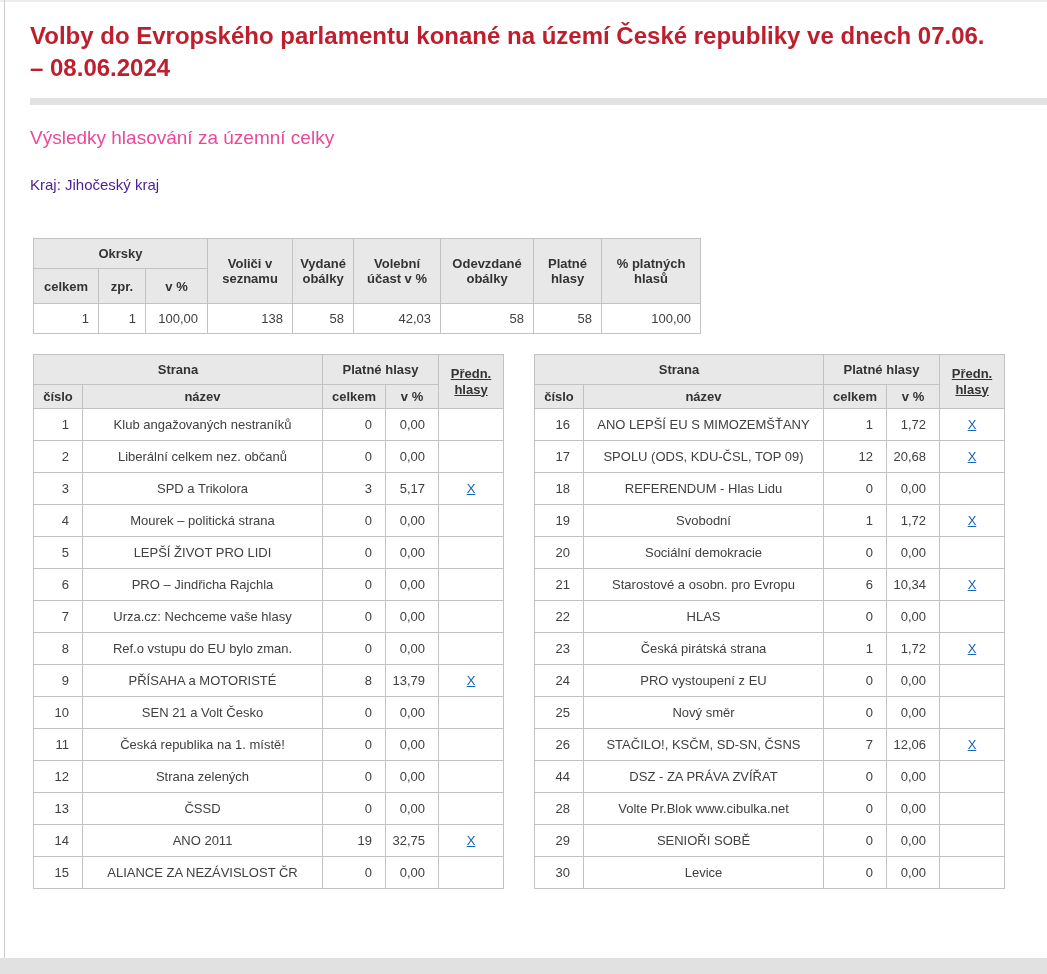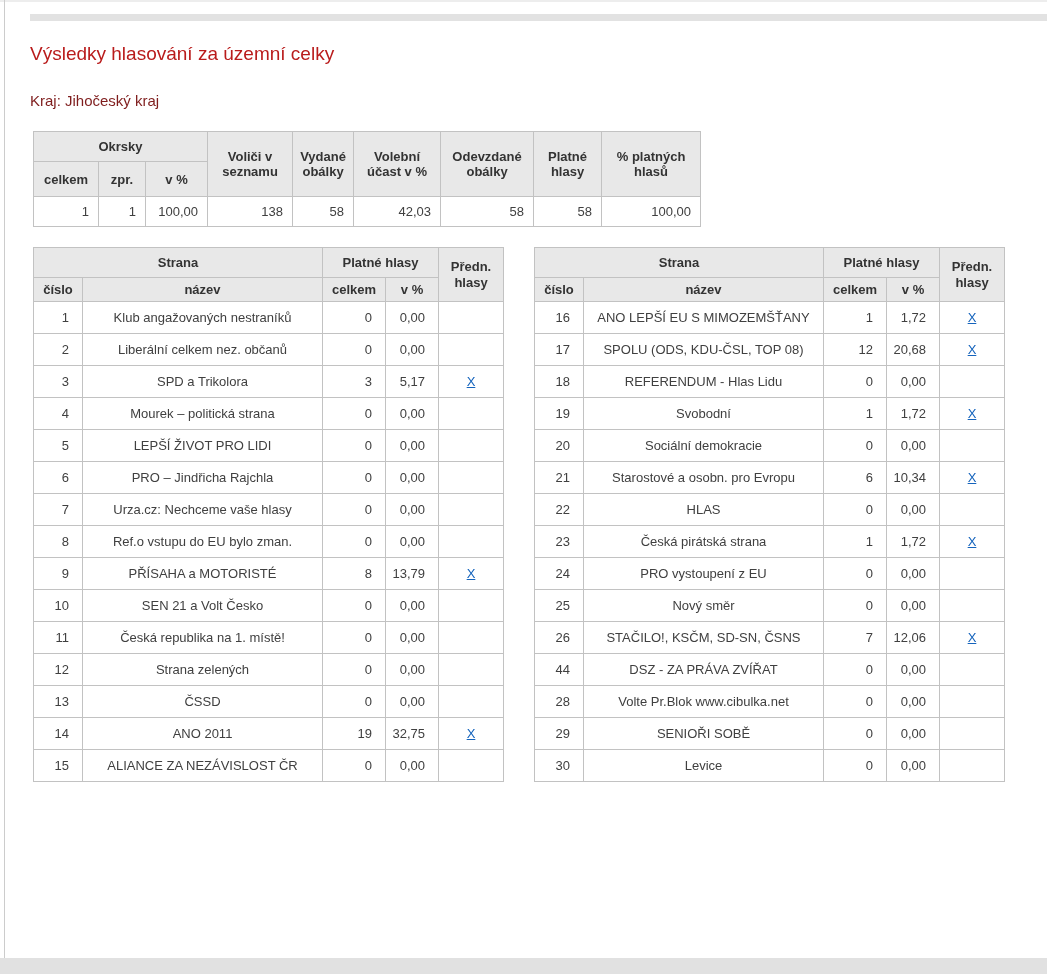--- a/index.html
+++ b/index.html
@@ -35,78 +35,79 @@
   }
   .divider {
     margin: 14px 0 0 25px;
     height: 7px;
     background: #e2e2e2;
   }
   h2.section-title {
     margin: 22px 0 14px 25px;
     font-size: 19px;
     font-weight: normal;
-    color: #b91c1c;
+    color: #ec4899;
   }
   .loc-line {
     margin: 27px 0 0 25px;
     font-size: 15px;
-    color: #7f1d1d;
+    color: #4c1d95;
   }
 
   table {
     border-collapse: collapse;
     table-layout: fixed;
     font-size: 13px;
     color: #404040;
   }
   table, th, td { border: 1px solid #c2c2c2; }
   table { border-color: #a8a8a8; }
   th {
     background: #e8e8e8;
     font-weight: bold;
     color: #333333;
     text-align: center;
     padding: 4px 4px;
     vertical-align: middle;
   }
   td { background: #ffffff; vertical-align: middle; }
 
-  .summary-table { margin: 22px 0 0 28px; width: 667px; }
+  .summary-table { margin: 45px 0 0 28px; width: 667px; }
   .summary-table thead tr:first-child th { height: 30px; }
   .summary-table thead tr:last-child th { height: 35px; }
   .summary-table td { height: 30px; text-align: right; padding-right: 9px; }
 
   .tables-row {
     margin: 20px 0 0 28px;
     display: flex;
     gap: 30px;
   }
   .party-table { width: 470px; }
   .party-table thead tr:first-child th { height: 30px; }
   .party-table thead tr:last-child th { height: 21px; }
-  .party-table th.pref-h { padding: 4px 4px; line-height: 16px; }
+  .party-table th.pref-h { padding: 4px 4px; line-height: 16px; text-decoration: underline; }
   .party-table td { height: 32px; }
   .party-table td.num { text-align: right; padding-right: 13px; }
   .party-table td.name { text-align: center; }
   .party-table td.pref { text-align: center; }
   .party-table a.pref-link {
     color: #1463bc;
     text-decoration: underline;
     font-size: 13px;
   }
 </style>
 </head>
 <body>
 
 <div class="top-strip"></div>
 <div class="left-edge-line"></div>
 
 <div class="content">
 
+  <h1 class="page-title">Volby do Evropského parlamentu konané na území České republiky ve dnech 07.06. – 08.06.2024</h1>
 
   <div class="divider"></div>
 
   <h2 class="section-title">Výsledky hlasování za územní celky</h2>
 
   <p class="loc-line">Kraj: Jihočeský kraj</p>
 
   <table class="summary-table">
     <colgroup>
       <col style="width:65px">
@@ -306,21 +307,21 @@
       <tbody>
           <tr>
             <td class="num">16</td>
             <td class="name">ANO LEPŠÍ EU S MIMOZEMŠŤANY</td>
             <td class="num">1</td>
             <td class="num">1,72</td>
             <td class="pref"><a href="#" class="pref-link">X</a></td>
           </tr>
           <tr>
             <td class="num">17</td>
-            <td class="name">SPOLU (ODS, KDU-ČSL, TOP 08)</td>
+            <td class="name">SPOLU (ODS, KDU-ČSL, TOP 09)</td>
             <td class="num">12</td>
             <td class="num">20,68</td>
             <td class="pref"><a href="#" class="pref-link">X</a></td>
           </tr>
           <tr>
             <td class="num">18</td>
             <td class="name">REFERENDUM - Hlas Lidu</td>
             <td class="num">0</td>
             <td class="num">0,00</td>
             <td class="pref"></td>

